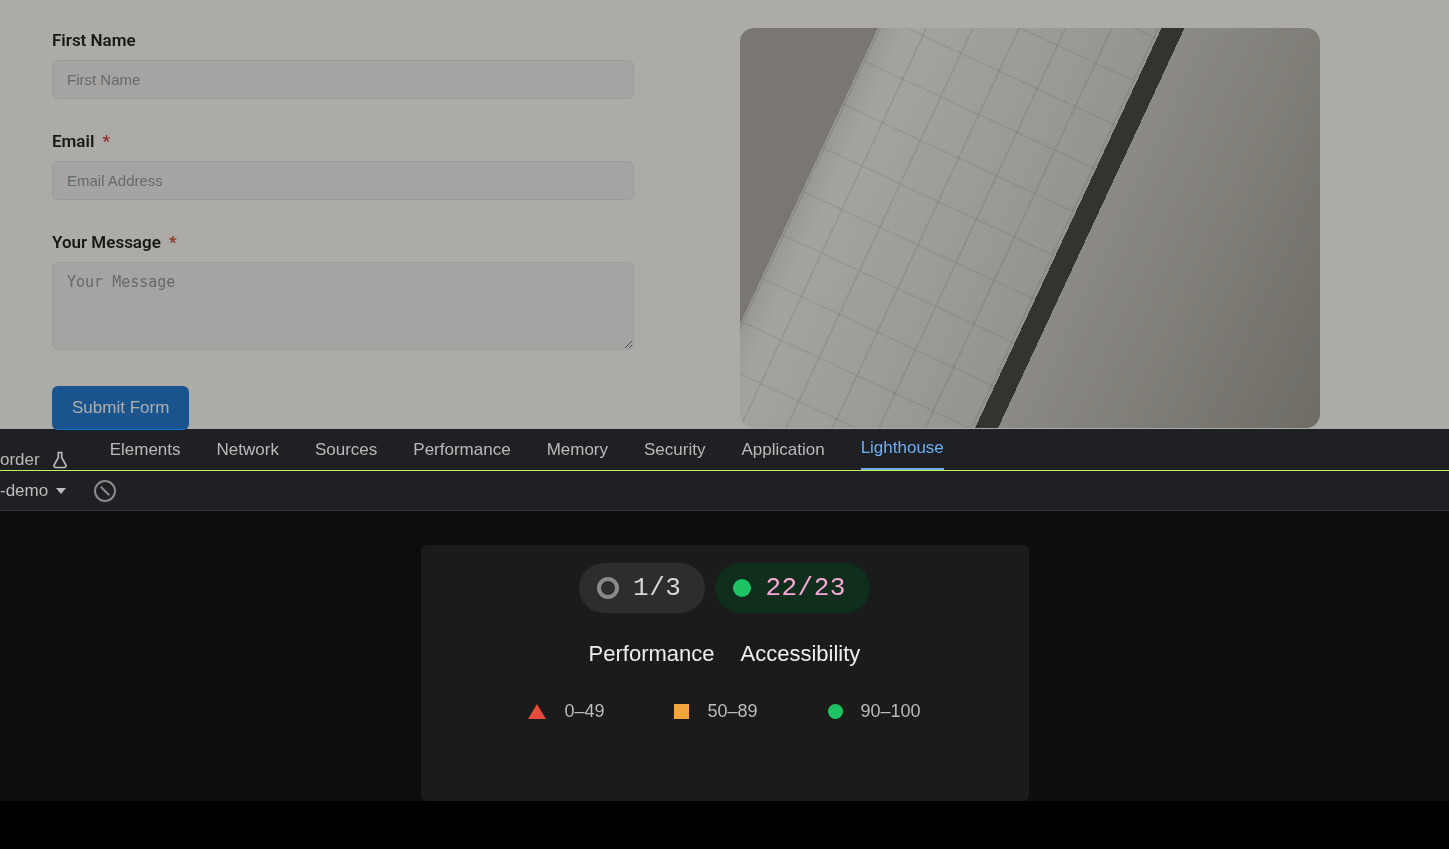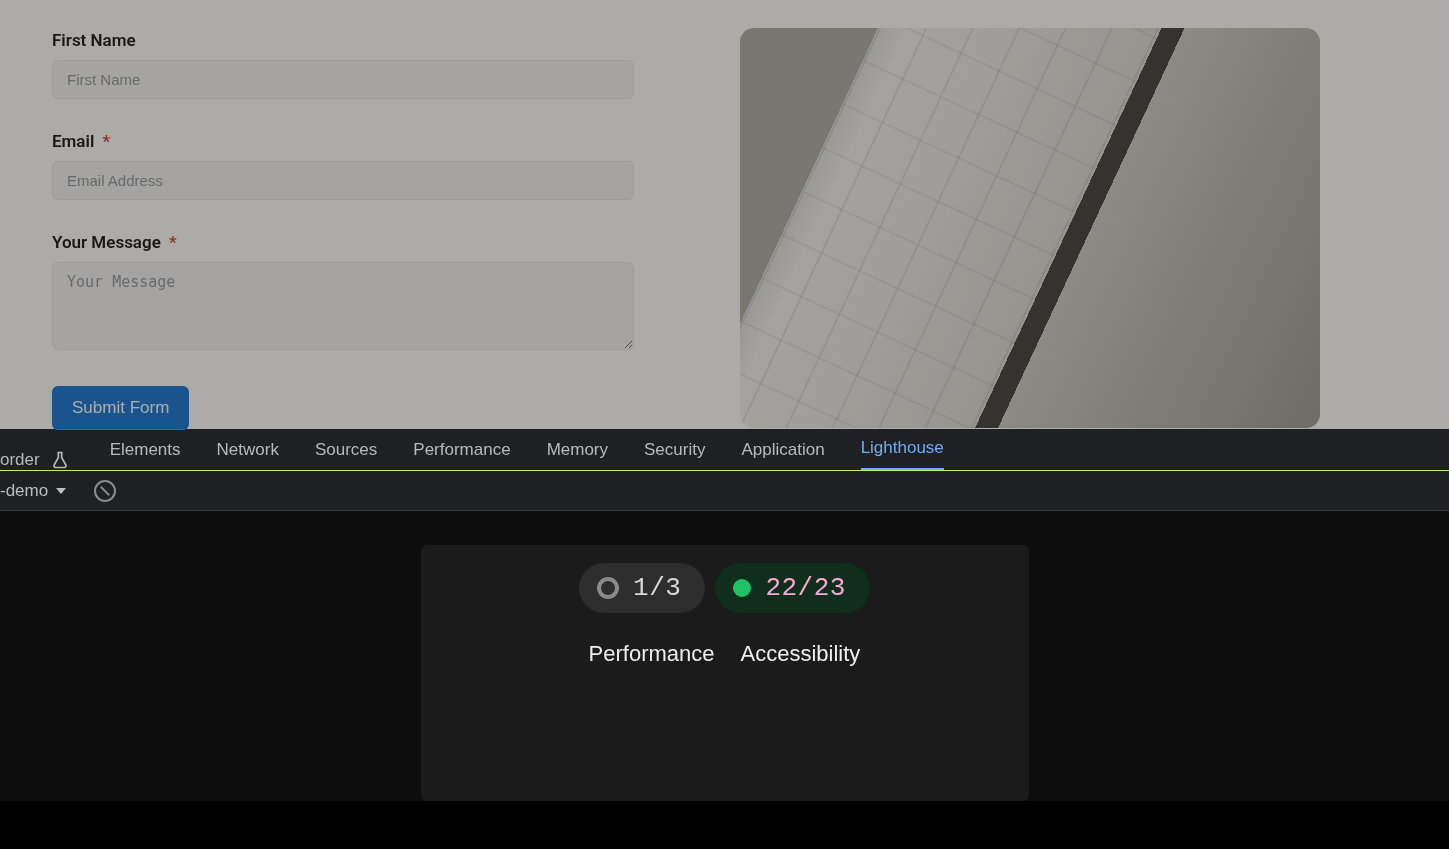--- a/index.html
+++ b/index.html
@@ -278,16 +278,30 @@
           <span class="dot-green"></span>
           <span>22/23</span>
         </div>
       </div>
 
       <div class="cat-row">
         <span>Performance</span>
         <span>Accessibility</span>
       </div>
 
+      <div class="legend-row">
+        <div class="legend-item">
+          <span class="tri-red"></span>
+          <span>0–49</span>
+        </div>
+        <div class="legend-item">
+          <span class="sq-orange"></span>
+          <span>50–89</span>
+        </div>
+        <div class="legend-item">
+          <span class="dot-green-sm"></span>
+          <span>90–100</span>
+        </div>
+      </div>
 
     </div>
   </div>
 </div>
 
 </body></html>

